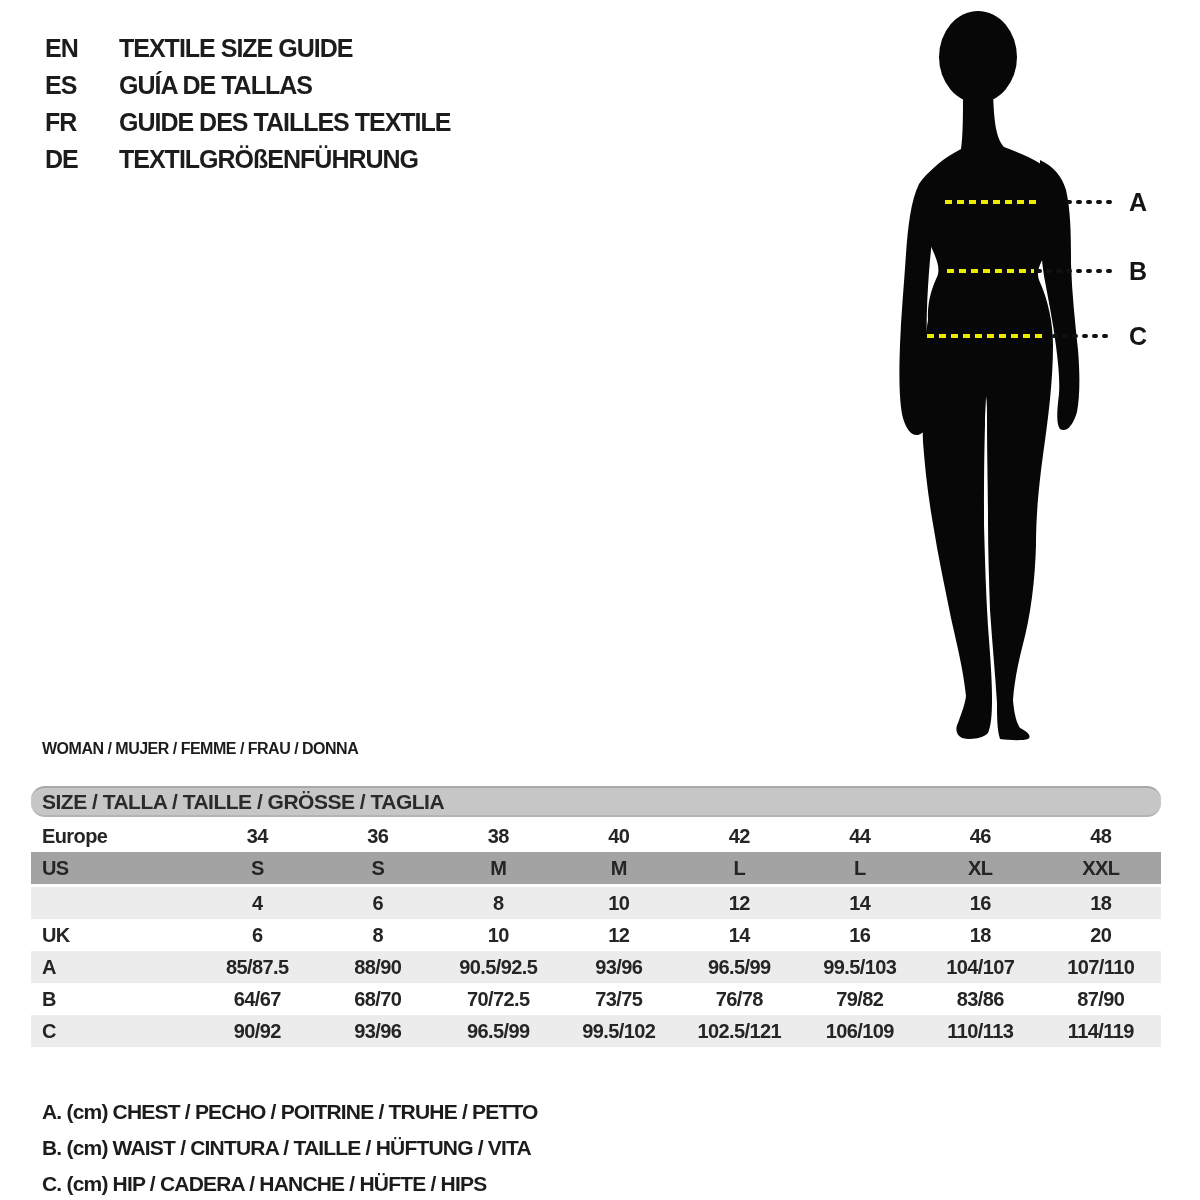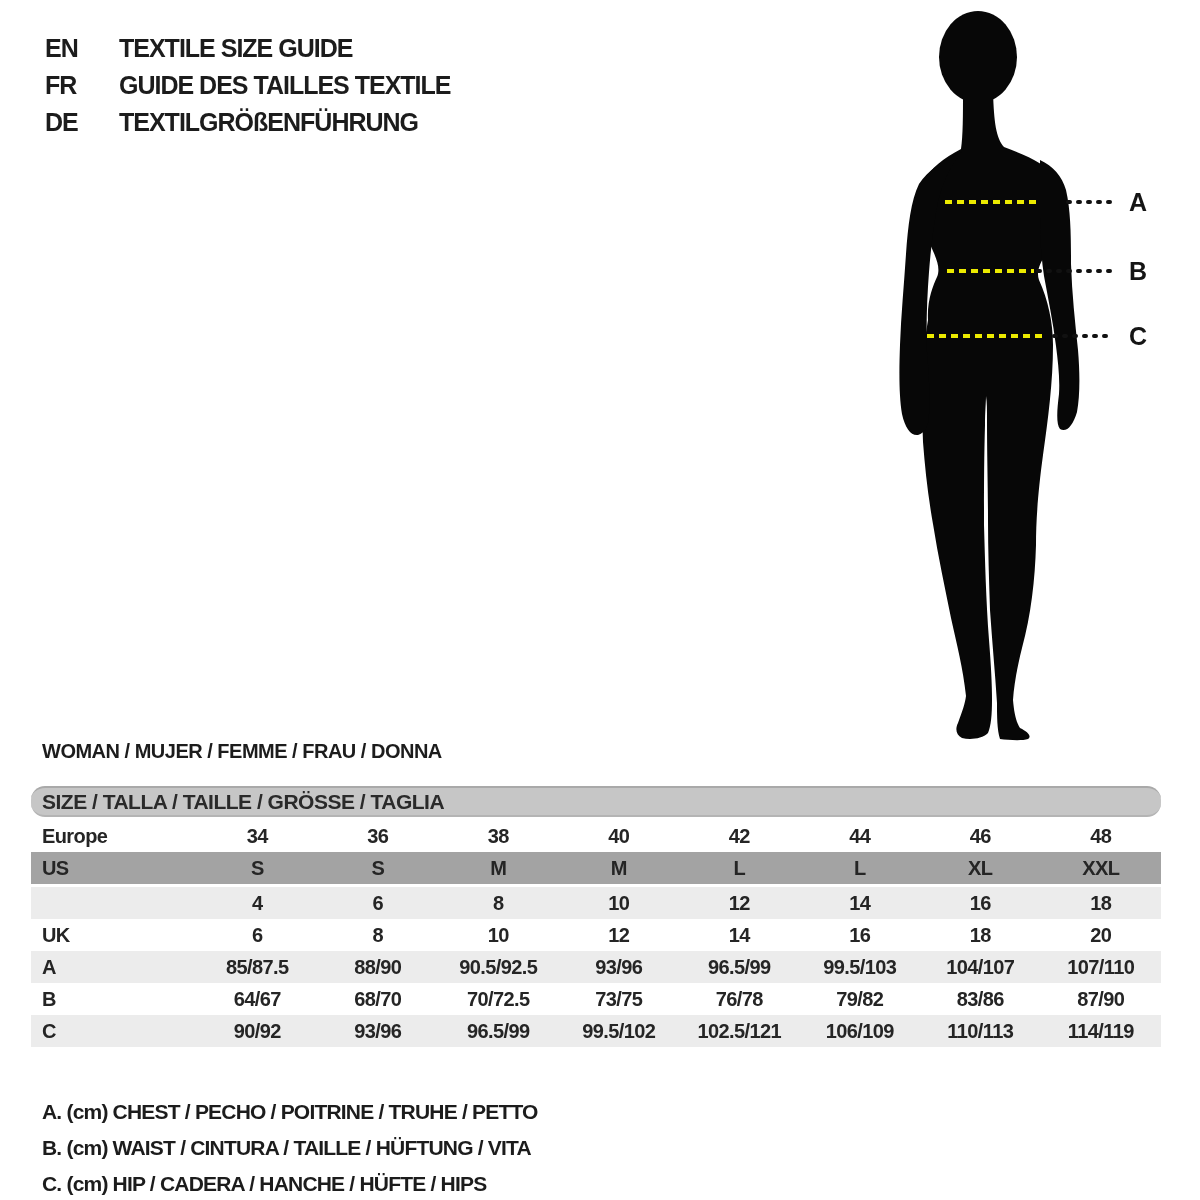--- a/index.html
+++ b/index.html
@@ -12,21 +12,21 @@
             font-size:25px;font-weight:bold;letter-spacing:-1px;white-space:nowrap;}
   .lang-code{width:74px;flex:0 0 74px;}
 
   
   .figure-svg{position:absolute;left:860px;top:0;width:340px;height:760px;}
   .marker-label{font-family:"Liberation Sans","DejaVu Sans",sans-serif;
                 font-size:25px;font-weight:600;fill:#151515;}
 
   
   .section-title{position:absolute;left:42px;top:740px;
-                 font-size:20px;font-weight:bold;letter-spacing:-0.5px;}
+                 font-size:16px;font-weight:bold;letter-spacing:-0.5px;}
 
   
   .size-table-wrap{position:absolute;left:31px;top:786px;width:1130px;}
   .size-header{height:27px;border-top:2px solid #a9a9a9;border-bottom:2px solid #b4b4b4;
                font-size:21px;font-weight:bold;letter-spacing:-0.5px;line-height:27px;
                padding-left:11px;margin-bottom:3px;color:#2a2a2a;border-radius:14px;}
   table.size-table{width:100%;border-collapse:collapse;table-layout:fixed;}
   table.size-table td{height:32px;padding:0;text-align:center;vertical-align:middle;
       font-size:20px;font-weight:bold;letter-spacing:-0.6px;color:#252525;}
   table.size-table td.rowlabel{width:155px;text-align:left;padding-left:11px;}
@@ -39,20 +39,24 @@
 </style>
 </head>
 <body>
 
 <div id="page">
 
   <div class="langs">
     <div class="lang-row">
       <span class="lang-code">EN</span>
       <span class="lang-label">TEXTILE SIZE GUIDE</span>
+    </div>
+    <div class="lang-row">
+      <span class="lang-code">ES</span>
+      <span class="lang-label">GUÍA DE TALLAS</span>
     </div>
     <div class="lang-row">
       <span class="lang-code">FR</span>
       <span class="lang-label">GUIDE DES TAILLES TEXTILE</span>
     </div>
     <div class="lang-row">
       <span class="lang-code">DE</span>
       <span class="lang-label">TEXTILGRÖßENFÜHRUNG</span>
     </div>
   </div>

